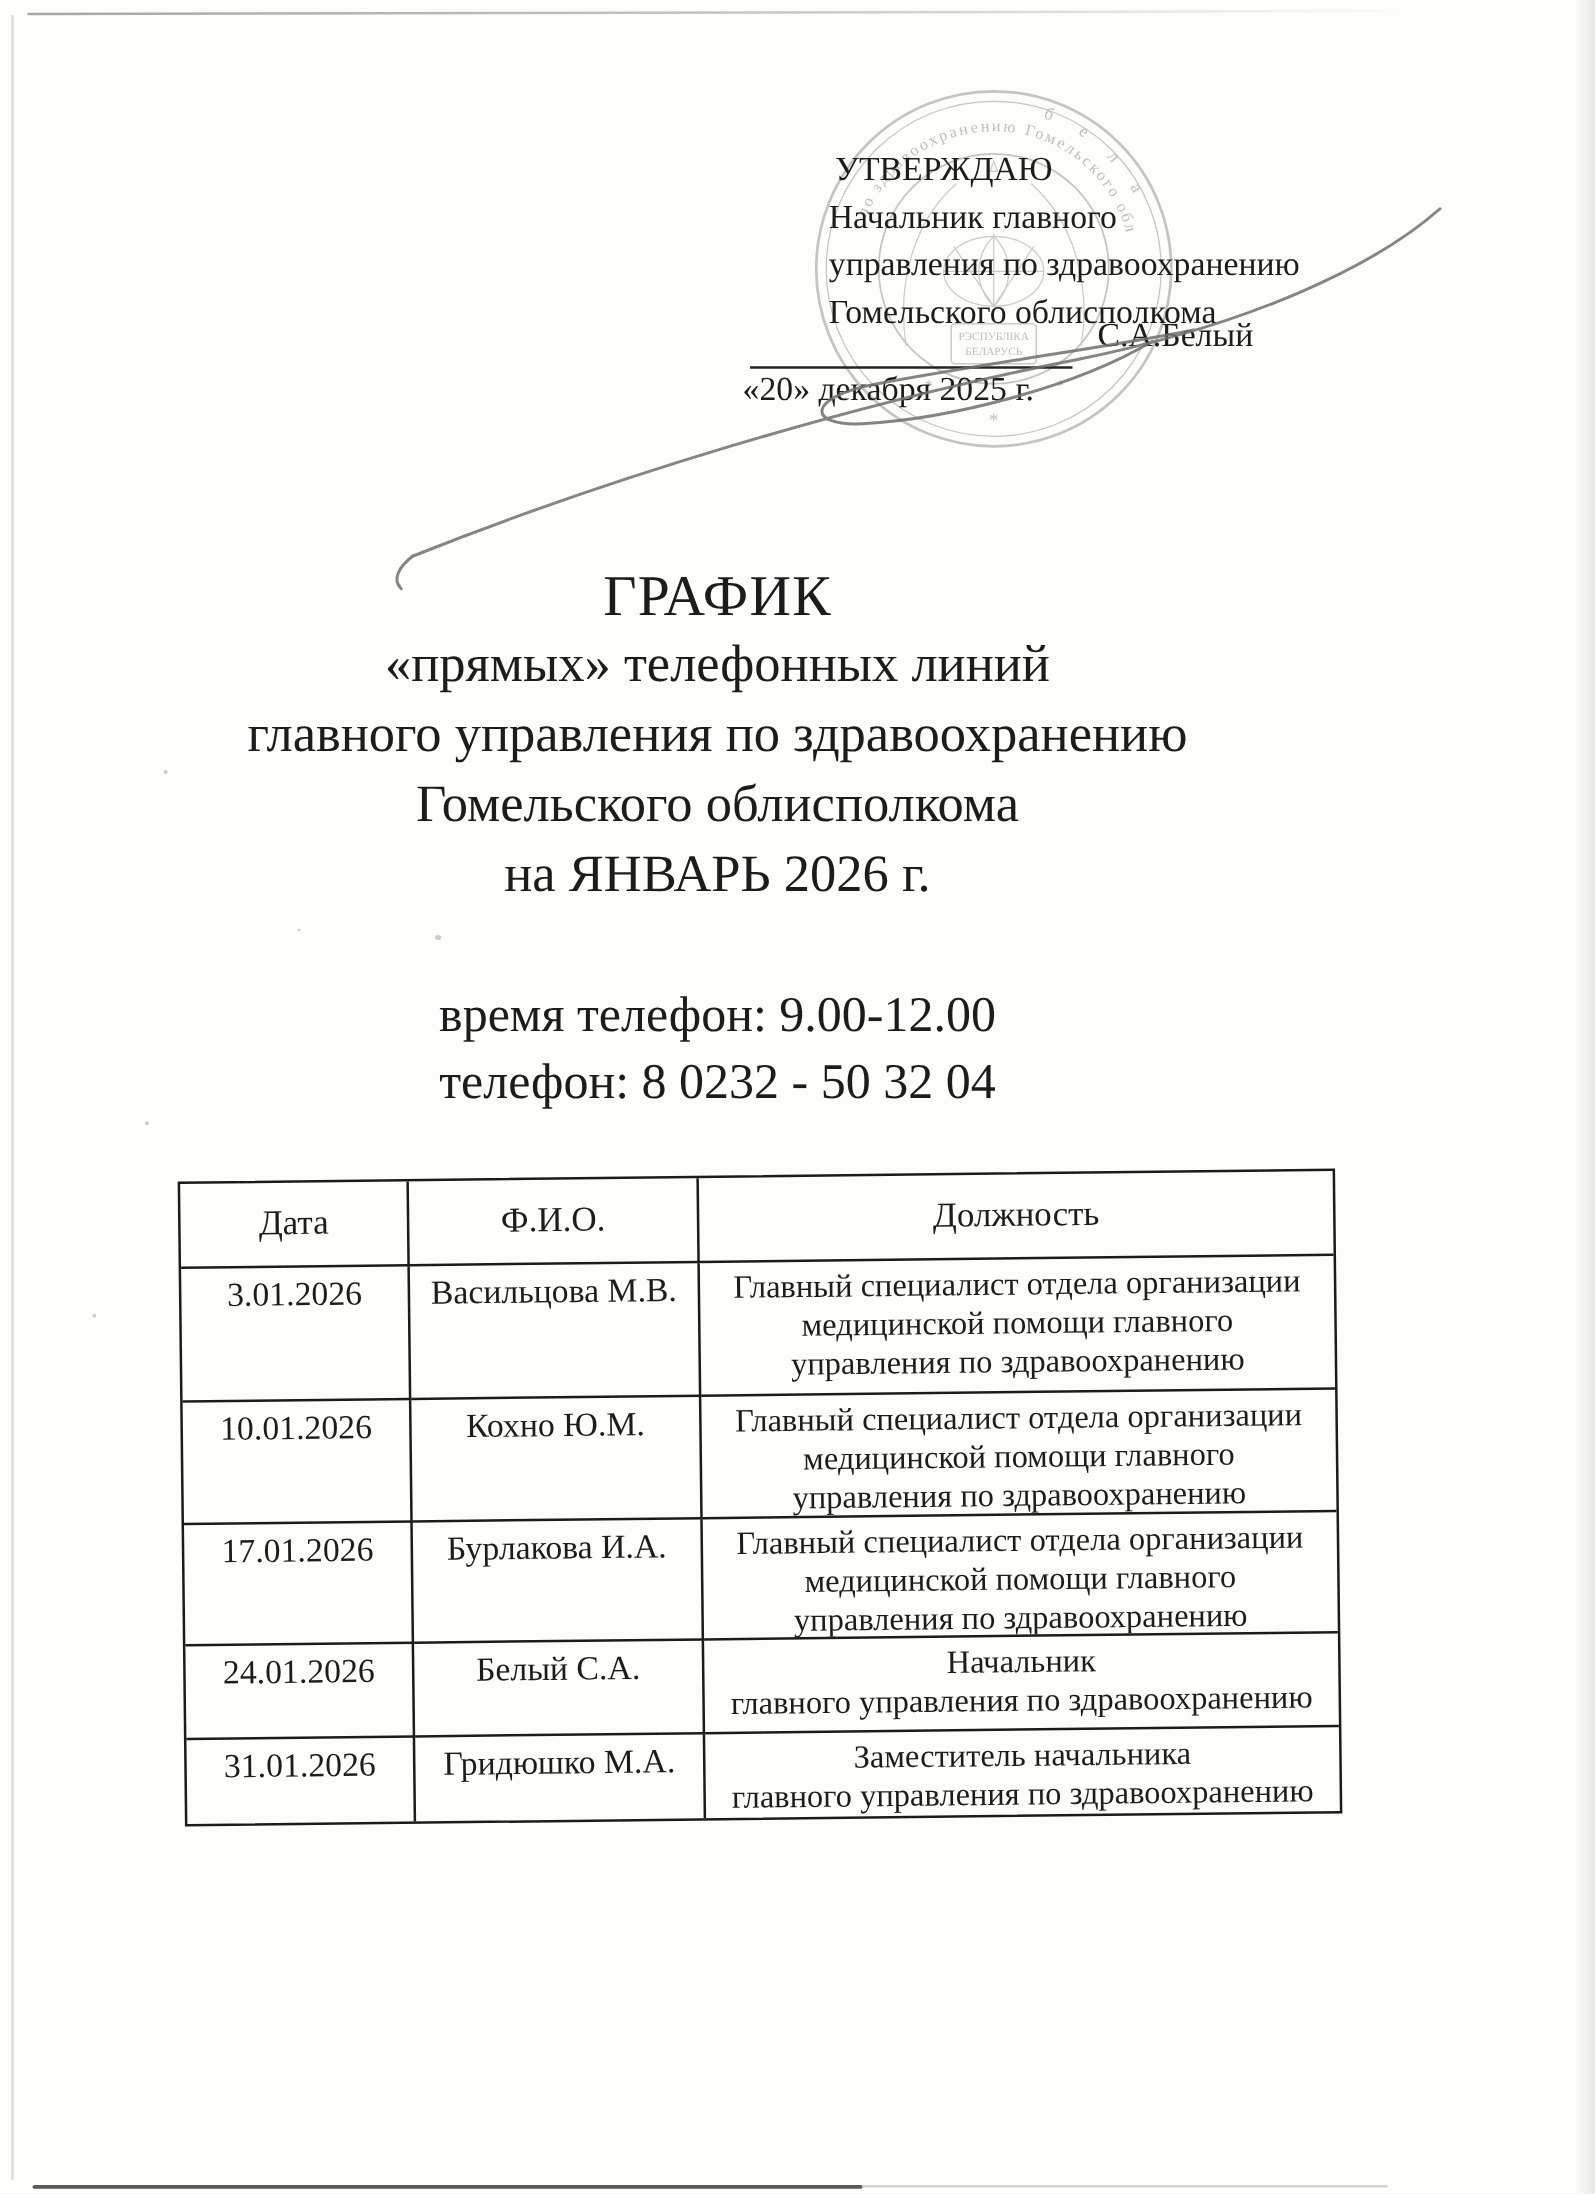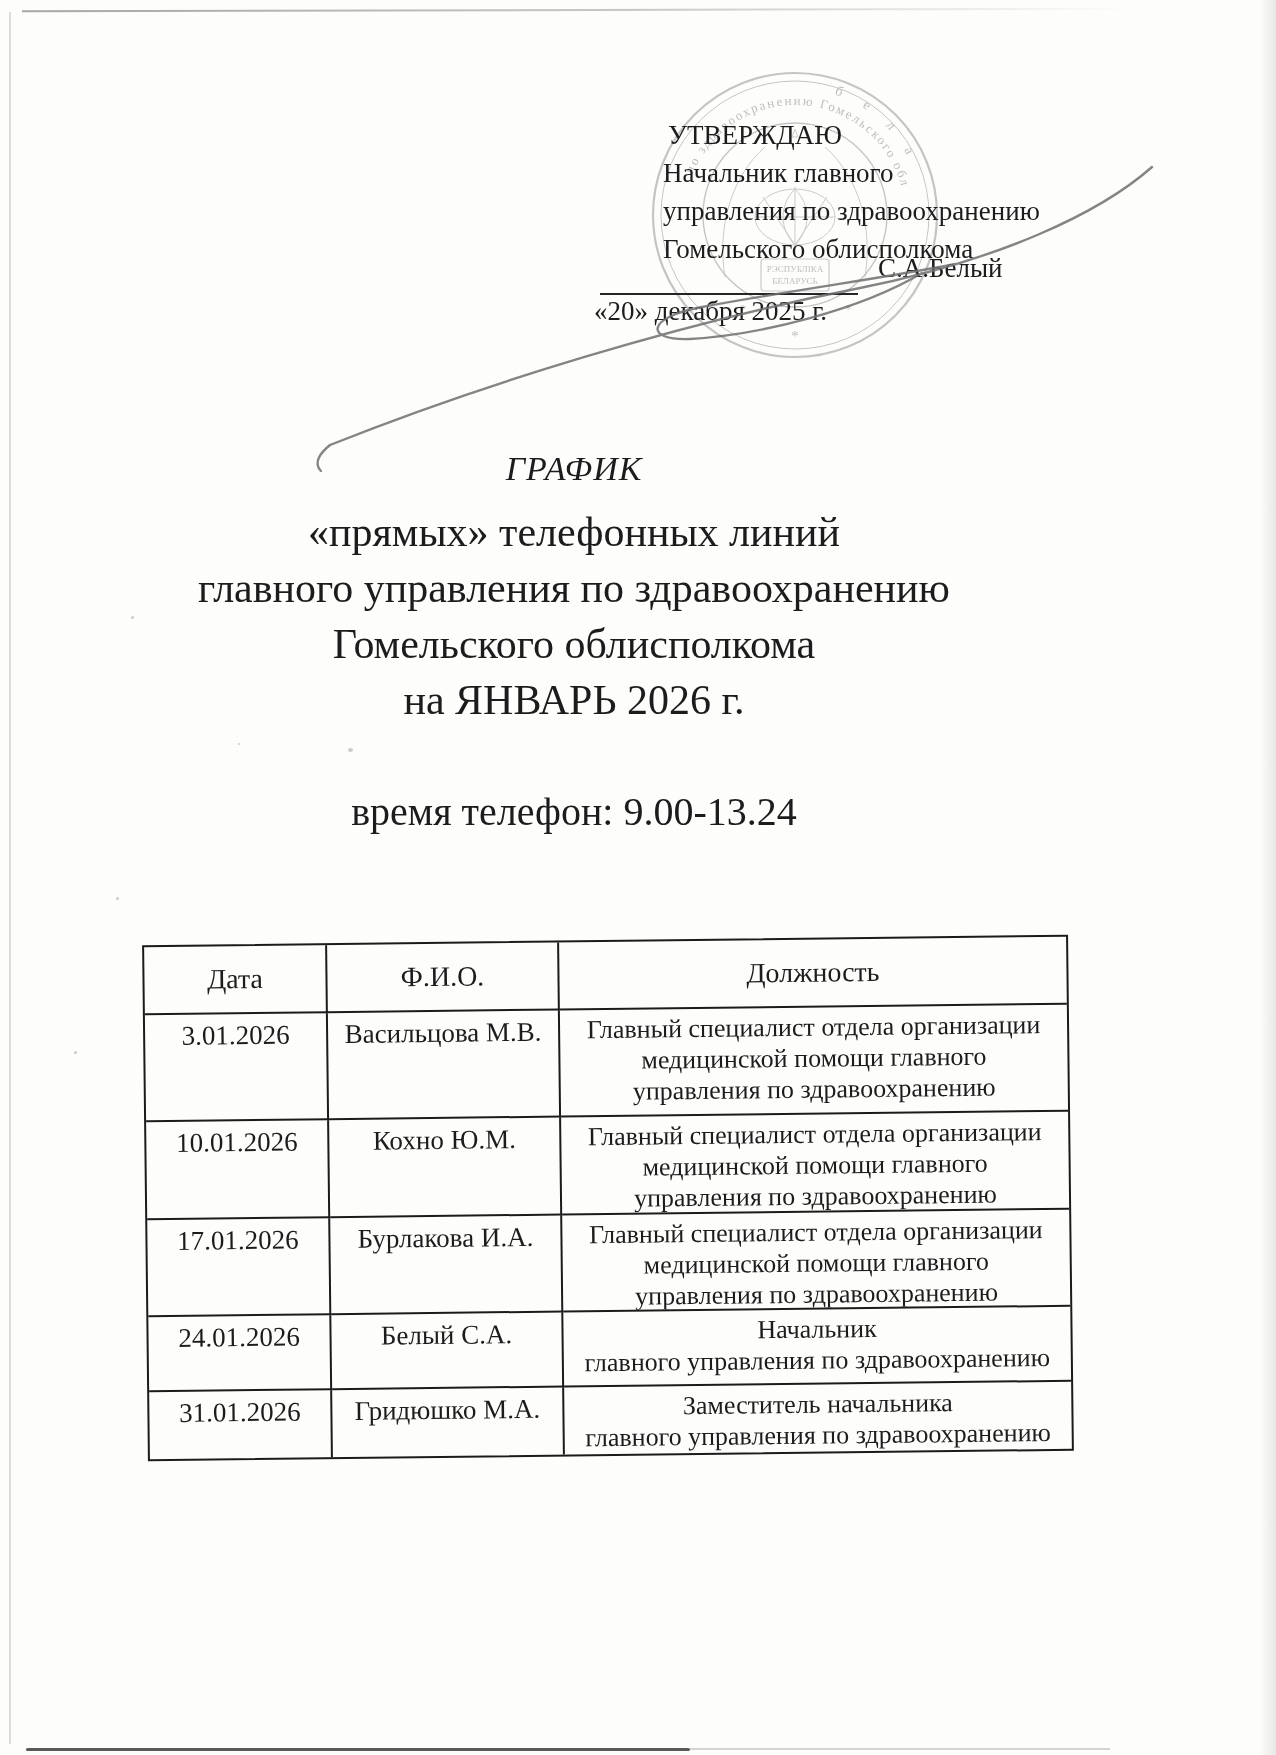--- a/index.html
+++ b/index.html
@@ -18,21 +18,21 @@
   
   .appr-line{position:absolute;font-size:27px;white-space:nowrap;z-index:3;}
   .sig-underline{position:absolute;left:600px;top:293px;width:258px;height:2px;background:#242424;z-index:3;}
 
   
   .seal{position:absolute;left:645px;top:65px;z-index:2;opacity:.55;}
   .signature{position:absolute;left:300px;top:55px;z-index:4;}
 
   
   .cline{position:absolute;left:0;width:1148px;text-align:center;white-space:nowrap;z-index:1;}
-  .t1{top:450px;font-size:34px;letter-spacing:1px;font-style:italic;}
+  .t1{top:450px;font-size:46px;letter-spacing:1px;}
   .t2{top:508px;font-size:42px;text-align:center;}
   .t3{top:564px;font-size:42px;}
   .t4{top:620px;font-size:42px;}
   .t5{top:676px;font-size:42px;}
   .i1{top:788px;font-size:40px;}
   .i2{top:841px;font-size:40px;}
   .bld{font-weight:normal;}
 
   
   .table{position:absolute;left:145px;top:940px;width:922px;z-index:3;
@@ -122,21 +122,22 @@
   </svg>
 
   <div>
     <div class="cline t1">ГРАФИК</div>
     <div class="cline t2">«прямых» телефонных линий</div>
     <div class="cline t3">главного управления по здравоохранению</div>
     <div class="cline t4">Гомельского облисполкома</div>
     <div class="cline t5"><span>на </span><span class="bld">ЯНВАРЬ 2026 г.</span></div>
   </div>
 
-  <div class="cline i1"><span>время телефон: </span><span class="bld">9.00-13.24</span></div>
+  <div class="cline i1"><span>время телефон: </span><span class="bld">9.00-12.00</span></div>
+  <div class="cline i2"><span>телефон: </span><span class="bld">8 0232 - 50 32 04</span></div>
 
   <div class="table">
     <div class="cell th">Дата</div>
     <div class="cell th">Ф.И.О.</div>
     <div class="cell th cl">Должность</div>
 
     <div class="cell td">3.01.2026</div>
     <div class="cell td">Васильцова М.В.</div>
     <div class="cell pos cl">
       <div>Главный специалист отдела организации</div>

